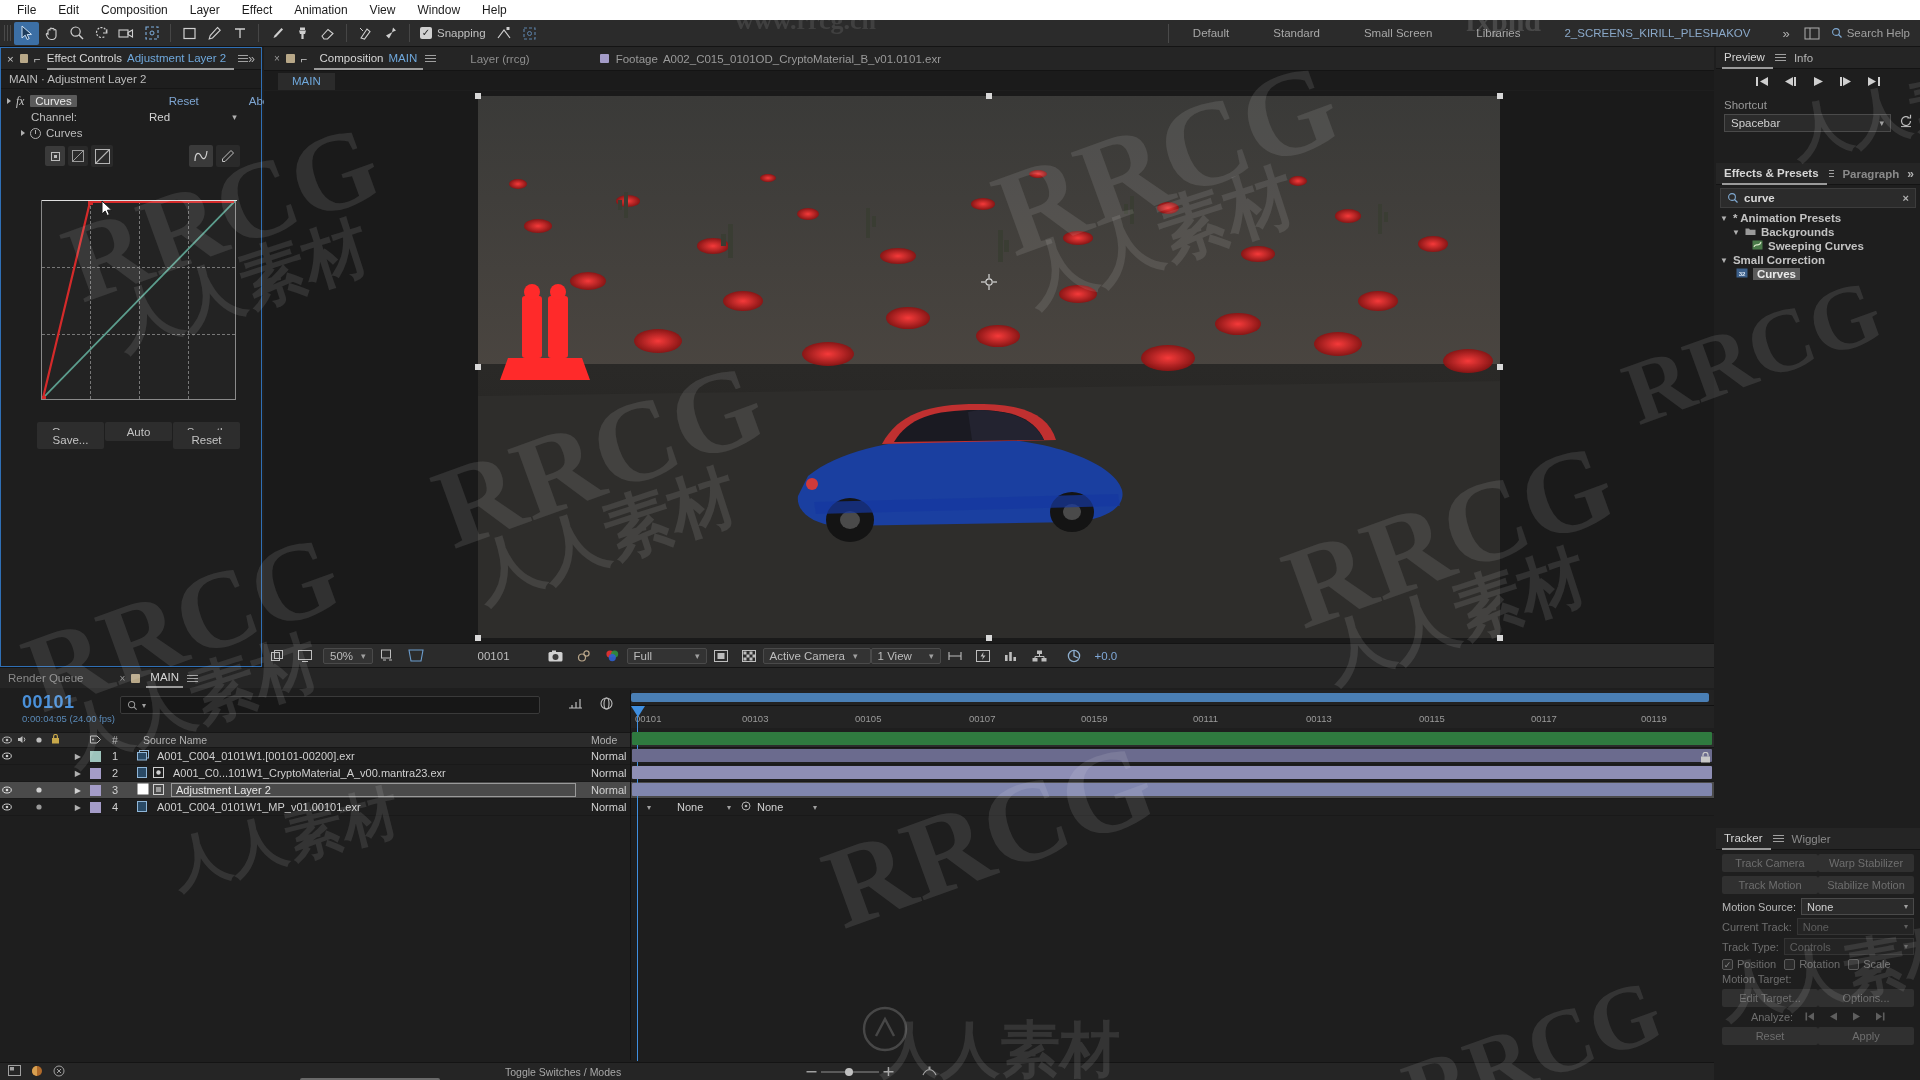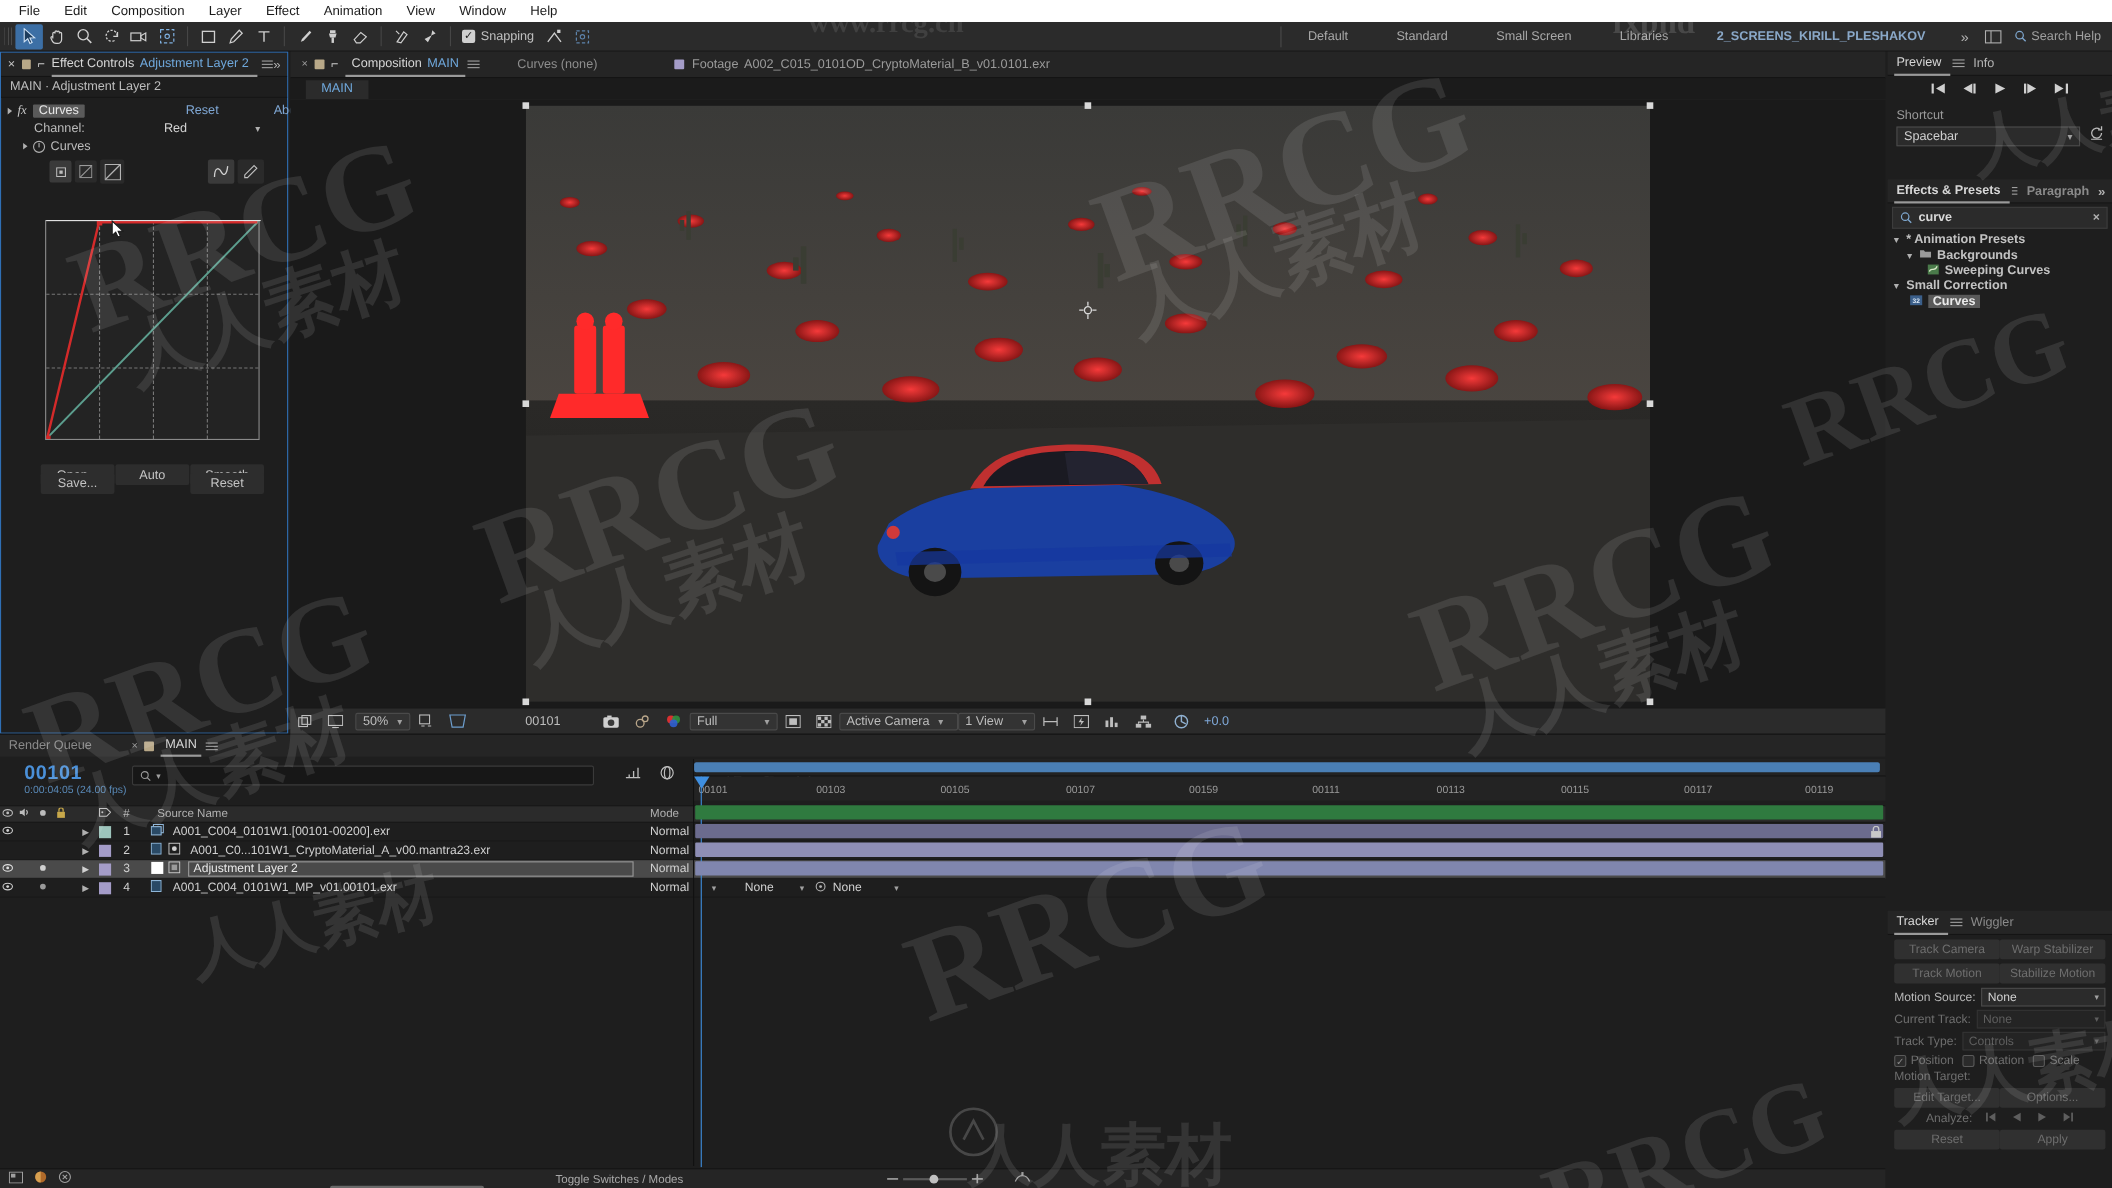--- a/index.html
+++ b/index.html
@@ -41,21 +41,21 @@
   .tsep { width: 1px; height: 18px; background: #464646; margin: 0 6px; }
   .snapwrap { display: flex; align-items: center; gap: 5px; margin-left: 4px; }
   .chk {
     width: 12px; height: 12px; background: #d0d0d0; border-radius: 2px;
     display: flex; align-items: center; justify-content: center;
     color: #222; font-size: 10px; line-height: 1;
   }
   .snaplbl { font-size: 11.5px; color: #c0c0c0; }
   .wsarea { margin-left: auto; display: flex; align-items: center; height: 27px; }
   .wsitem { font-size: 11.5px; color: #a8a8a8; padding: 0 22px; line-height: 27px; white-space: nowrap;}
-  .wsitem.hl { color: #8aa8c8; font-weight: bold; }
+  .wsitem.hl { color: #8aa8c8; }
   .wsdiv { width:1px; height: 19px; background:#4a4a4a; margin: 0 2px;}
   .chevx { font-size: 13px; color: #b0b0b0; padding: 0 10px; }
   .searchhelp { display:flex; align-items:center; gap:4px; padding: 0 10px 0 6px; font-size: 11.5px; color:#a0a0a0;}
 
   
   .panel { position: absolute; background: #1e1e1e; }
   .ptabbar {
     height: 22px; background: #252525; display: flex; align-items: center;
     border-bottom: 1px solid #141414; padding-left: 6px; font-size: 11.5px;
   }
@@ -402,21 +402,21 @@
       <span style="margin-right:6px; font-weight:bold;">⌐</span>
       <span class="ptab active" style="padding:0 6px">
         <span>Composition</span>
         <span style="color:#6fa8dc">MAIN</span>
       </span>
       <span class="hamb" style="margin-left:2px">
           <i></i>
           <i></i>
           <i></i>
         </span>
-      <span style="color:#8e8e8e; margin-left:34px">Curves (none)</span>
+      <span style="color:#8e8e8e; margin-left:34px">Layer (rrcg)</span>
       <span class="swatch" style="background:#a49cc8; margin-left:70px; margin-right:7px"></span>
       <span style="color:#9a9a9a">Footage</span>
       <span style="color:#9a9a9a; margin-left:5px">A002_C015_0101OD_CryptoMaterial_B_v01.0101.exr</span>
     </div>
     <div class="viewertabrow">
       <span class="vtab">MAIN</span>
     </div>
 
     <div class="stage">
       <div class="canvaswrap">

